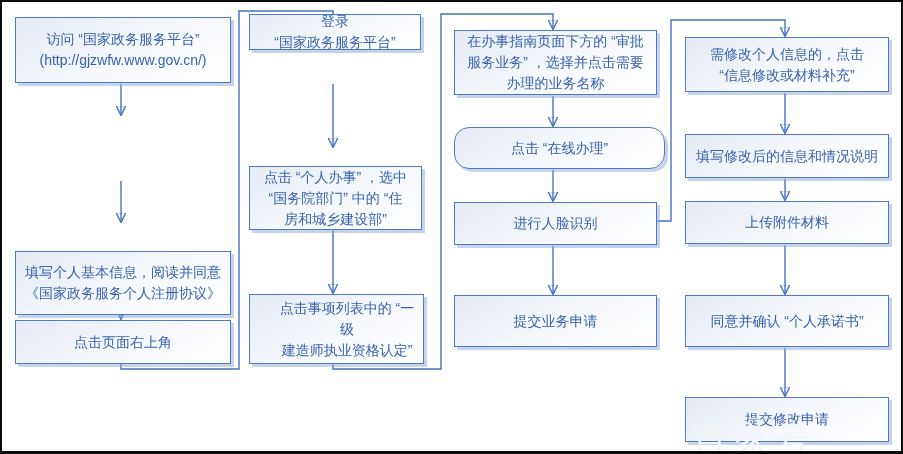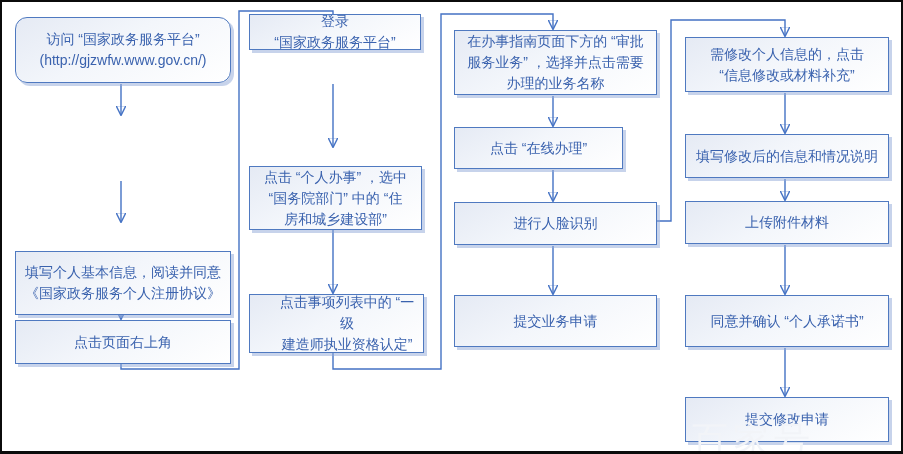--- a/index.html
+++ b/index.html
@@ -10,31 +10,31 @@
   .box{
     position:absolute;box-sizing:border-box;
     border:1px solid #4f79c0;
     background:linear-gradient(150deg,#e5eaf4 0%,#f3f6fb 45%,#ffffff 100%);
     box-shadow:3px 3px 0 rgba(144,168,216,.50);
     display:flex;align-items:center;justify-content:center;
     text-align:center;color:#3a62ae;font-size:14px;line-height:21px;
     white-space:pre-line;padding:1px 3px;
   }
   
-  .c1s1{left:13px;top:15px;width:216px;height:66px;border-radius:12px;}
+  .c1s1{left:13px;top:15px;width:216px;height:66px;}
   .c1s2{left:13px;top:114px;width:216px;height:64px;}
   .c1s3{left:13px;top:221px;width:216px;height:64px;margin-top:28px;}
   .c1s4{left:13px;top:318px;width:216px;height:44px;}
   
   .c2s1{left:247px;top:12px;width:172px;height:36px;}
   .c2s2{left:247px;top:164px;width:173px;height:64px;}
-  .c2s3{left:247px;top:292px;width:175px;height:59px;padding-left:24px;}
+  .c2s3{left:247px;top:292px;width:175px;height:70px;padding-left:24px;}
   
   .c3s1{left:452px;top:28px;width:203px;height:65px;}
-  .c3s2{left:452px;top:125px;width:169px;height:42px;}
+  .c3s2{left:452px;top:125px;width:211px;height:42px;border-radius:15px;}
   .c3s3{left:452px;top:200px;width:203px;height:43px;}
   .c3s4{left:452px;top:293px;width:203px;height:52px;}
   
   .c4s1{left:683px;top:35px;width:204px;height:55px;}
   .c4s2{left:683px;top:132px;width:204px;height:44px;}
   .c4s3{left:683px;top:199px;width:204px;height:43px;}
   .c4s4{left:683px;top:293px;width:204px;height:52px;}
   .c4s5{left:683px;top:395px;width:204px;height:45px;}
 
   svg.connectors{position:absolute;left:0;top:0;width:899px;height:449px;pointer-events:none;}

